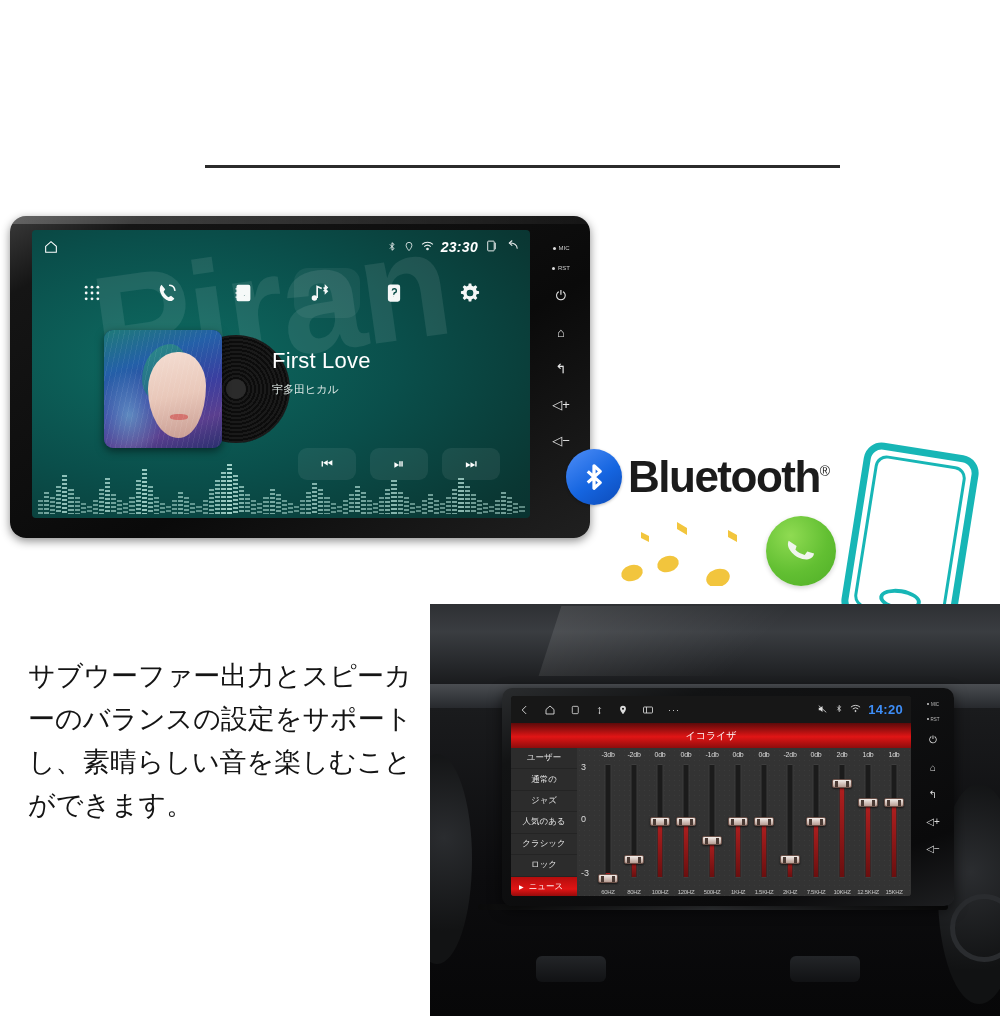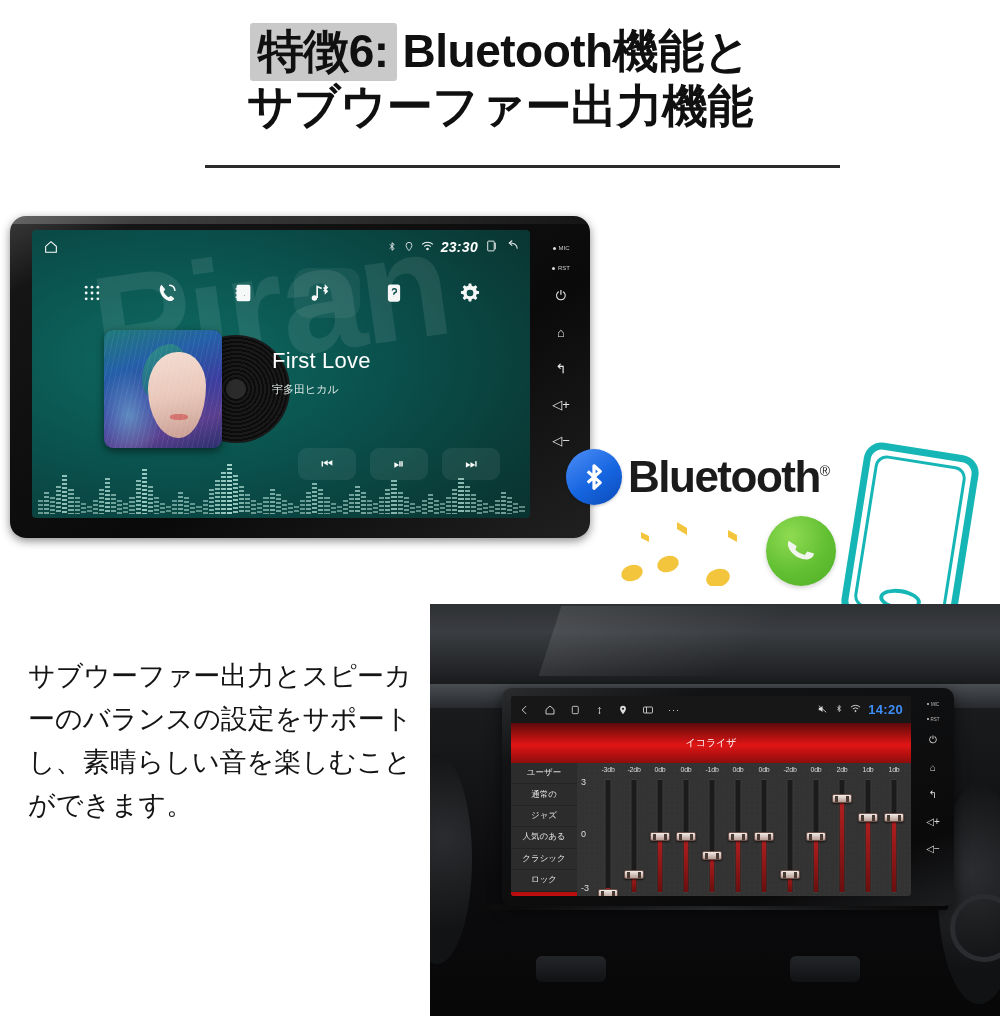--- a/index.html
+++ b/index.html
@@ -145,21 +145,21 @@
       border-radius:10px; padding:6px; box-shadow:0 4px 14px rgba(0,0,0,.6); }
   .eq-screen { position:absolute; left:9px; top:8px; width:400px; height:200px; background:#1e1e1e;
       border-radius:3px; overflow:hidden; }
 
   .eq-nav { height:27px; background:#171717; display:flex; align-items:center; padding:0 8px; gap:14px; }
   .eq-nav-ico { color:#d8d8d8; font-size:12px; display:flex; align-items:center; }
   .eq-nav-right { margin-left:auto; display:flex; align-items:center; gap:7px; }
   .eq-nav-sm { font-size:9px; color:#d8d8d8; }
   .eq-time { font-size:13px; font-weight:bold; color:#3e8ef7; letter-spacing:.3px; }
 
-  .eq-tabs { display:flex; height:40px; gap:0; }
+  .eq-tabs { display:flex; height:25px; gap:0; }
   .eq-tab { flex:1; background:linear-gradient(180deg,#5c0a0a 0%, #e11515 55%, #8d0d0d 100%);
       color:#fff; font-size:10px; display:flex; align-items:center; justify-content:center; }
 
   .eq-body { display:flex; height:150px; }
   .eq-presets { width:66px; background:#2c2c2c; display:flex; flex-direction:column; }
   .eq-preset { flex:1; font-size:8.5px; color:#e2e2e2; display:flex; align-items:center;
       justify-content:center; border-bottom:1px solid #242424; }
   .eq-preset.active { background:linear-gradient(180deg,#b40d0d,#e01414 60%,#8c0a0a);
       color:#fff; justify-content:flex-start; padding-left:8px; gap:5px; }
   .eq-preset.active::before { content:'\25B6'; font-size:6px; }
@@ -189,26 +189,20 @@
       display:flex; flex-direction:column; align-items:center; gap:3px; }
   .eq-key-lbl { font-size:4.5px; color:#bdbdbd; display:flex; align-items:center; gap:2px; height:12px; }
   .eq-key-dot { width:2px; height:2px; border-radius:50%; background:#ccc; }
   .eq-key { height:24px; color:#ddd; font-size:10px; display:flex; align-items:center; justify-content:center; }
 </style>
 </head>
 <body>
 
 <div id="page">
 
-  <div class="title-block">
-    <div class="title-line1">
-      <span class="title-badge">特徴6:</span><span>Bluetooth機能と</span>
-    </div>
-    <div class="title-line2">サブウーファー出力機能</div>
-  </div>
   <div class="title-rule"></div>
 
   <div class="headunit">
     <div class="hu-bezel-hl"></div>
 
     <div class="hu-screen">
       <div class="watermark">Piran</div>
 
       <div class="hu-status">
         <span class="hu-home-sq">

